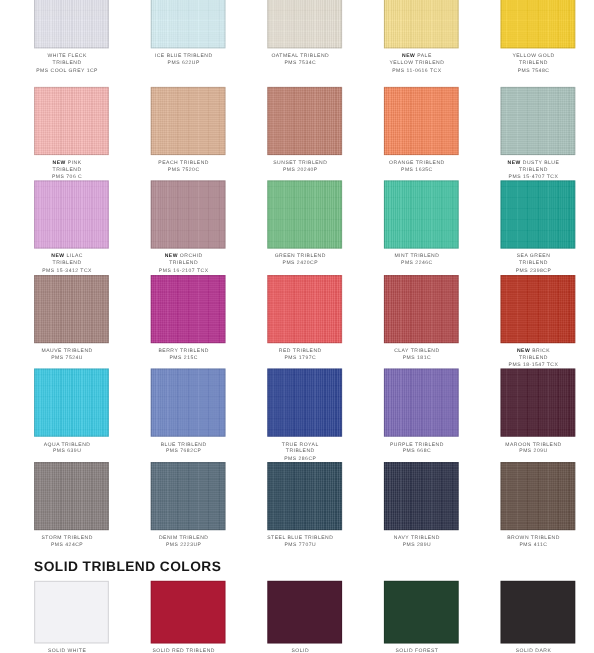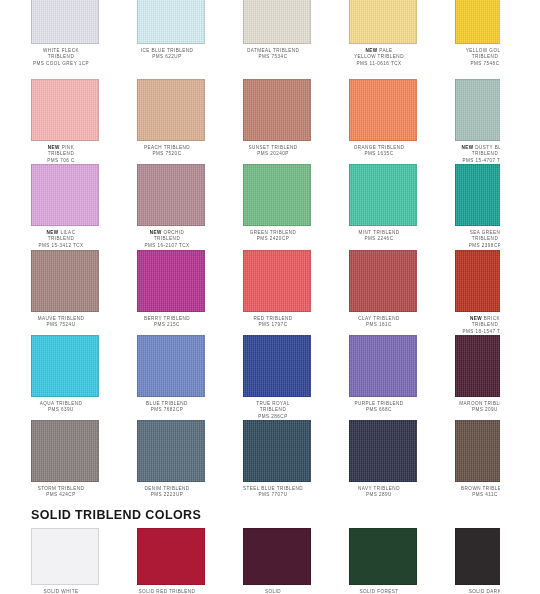--- a/index.html
+++ b/index.html
@@ -2,21 +2,21 @@
 <html><head>
 <meta charset="utf-8">
 <style>
   html,body{margin:0;padding:0;}
   body{
     width:540px;height:594px;background:#ffffff;
     font-family:"Liberation Sans", sans-serif;
     overflow:hidden;
     color:#4a4a4a;
   }
-  #page{position:relative;width:500px;height:594px;overflow:hidden;}
+  #page{position:relative;width:500px;height:594px;overflow:hidden;padding-left:25px;}
 
   .grid{
     position:absolute;left:0;top:0;width:540px;
   }
   .swatch-row{
     display:flex;
     width:540px;
     padding-left:31px;
     box-sizing:border-box;
   }

